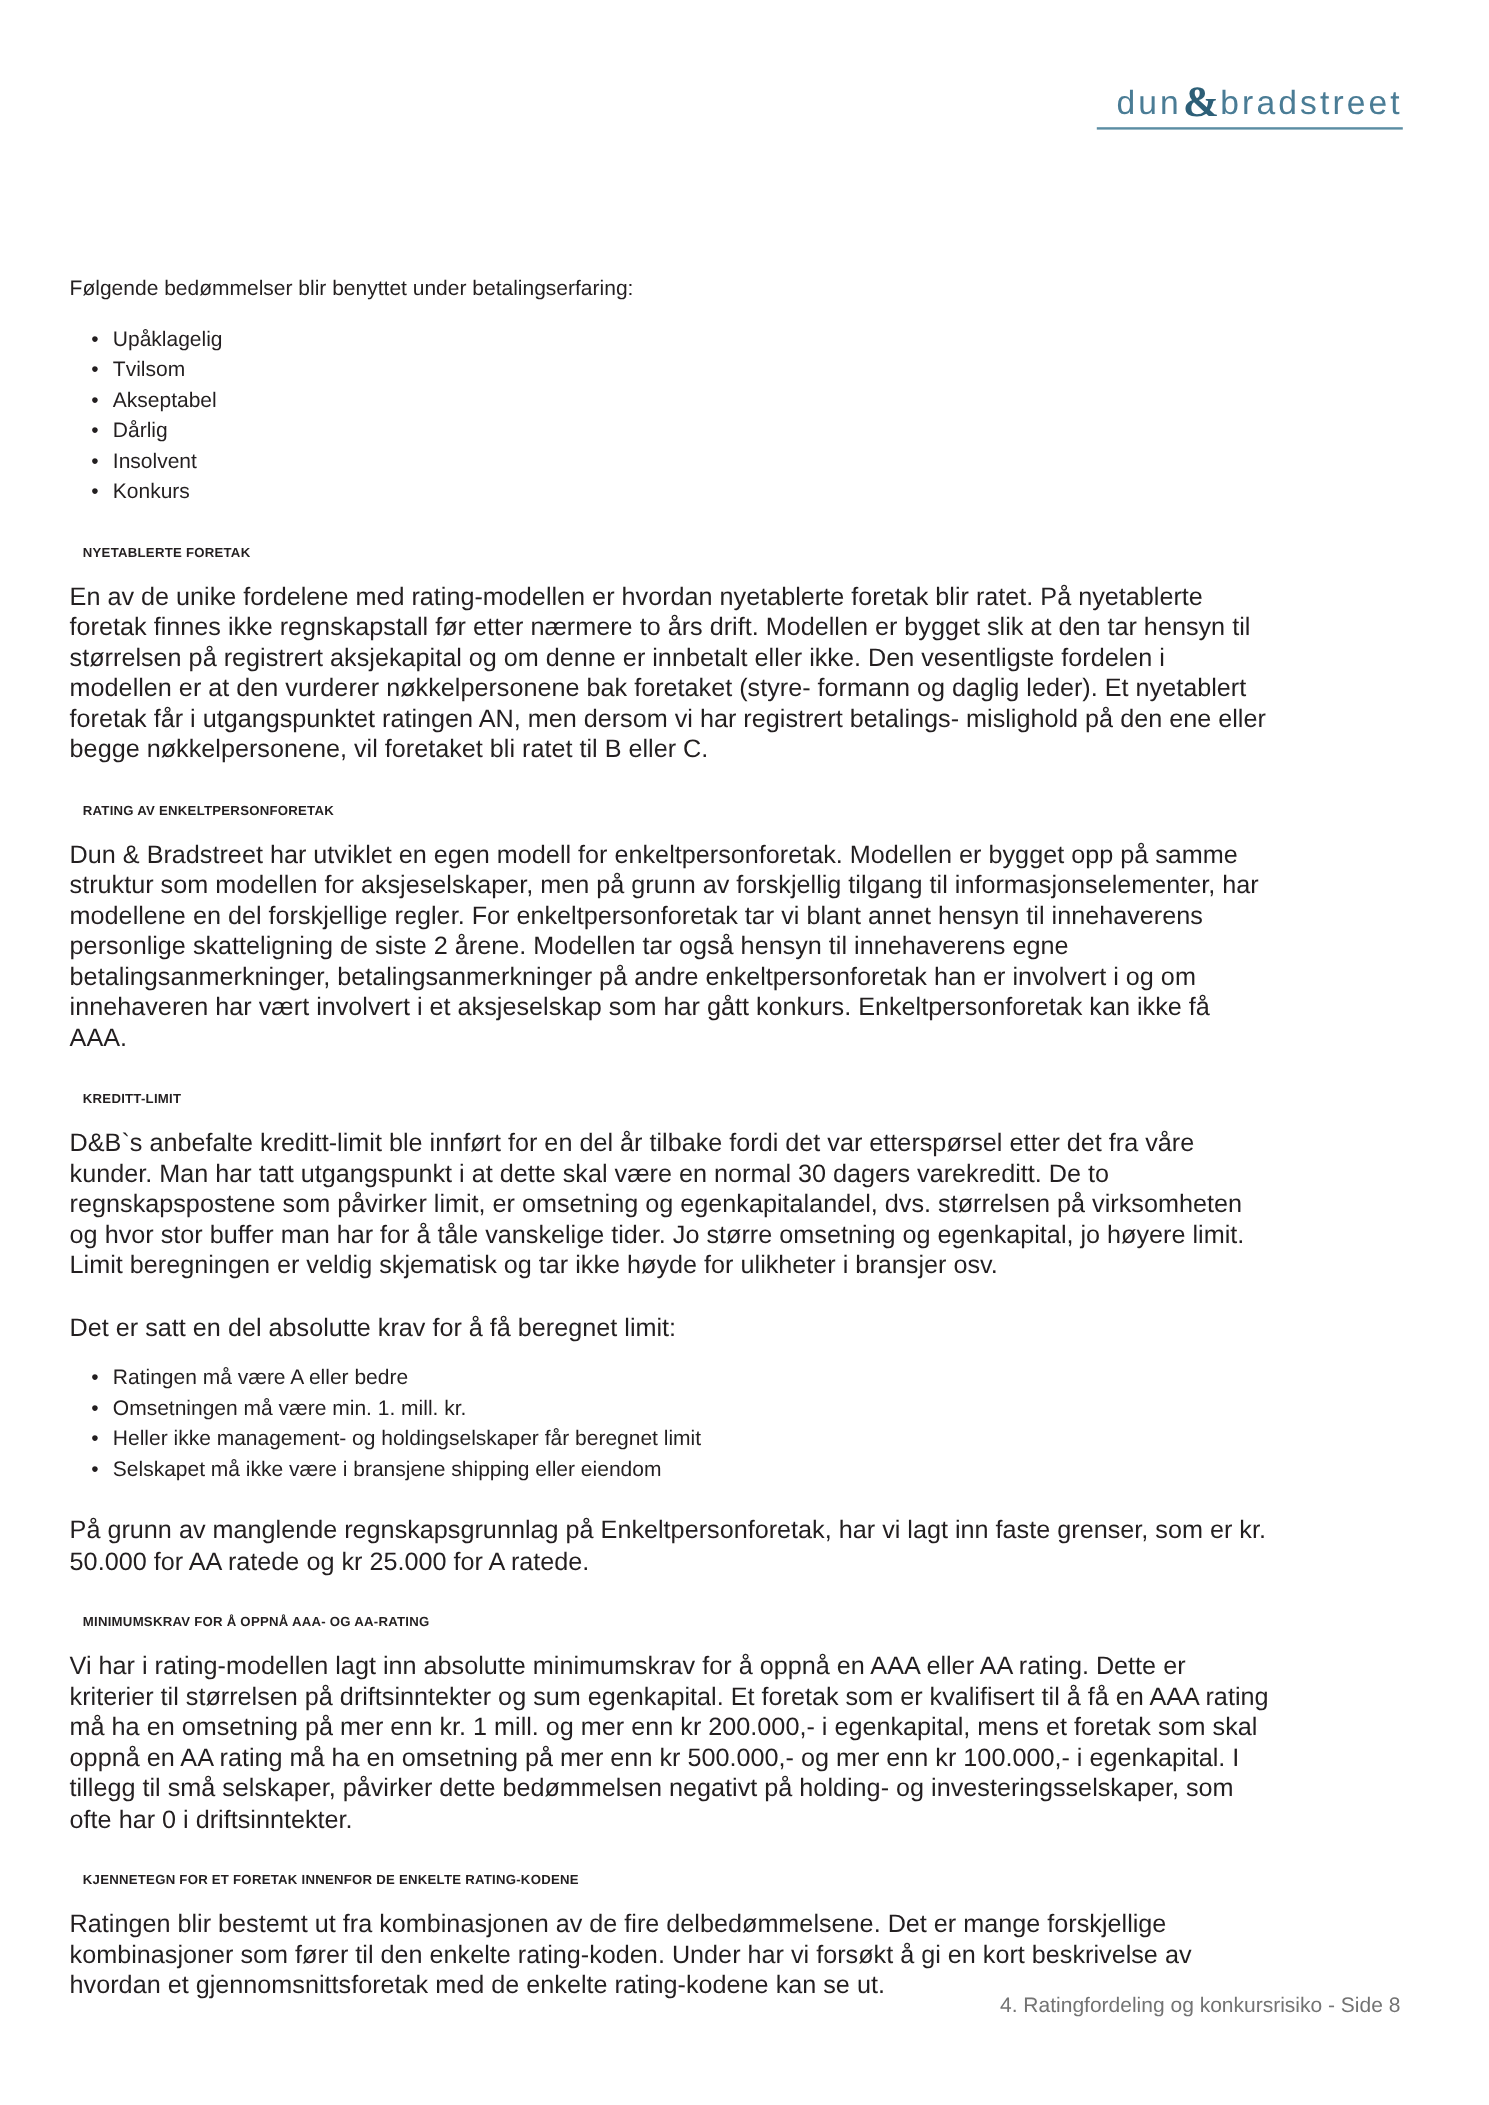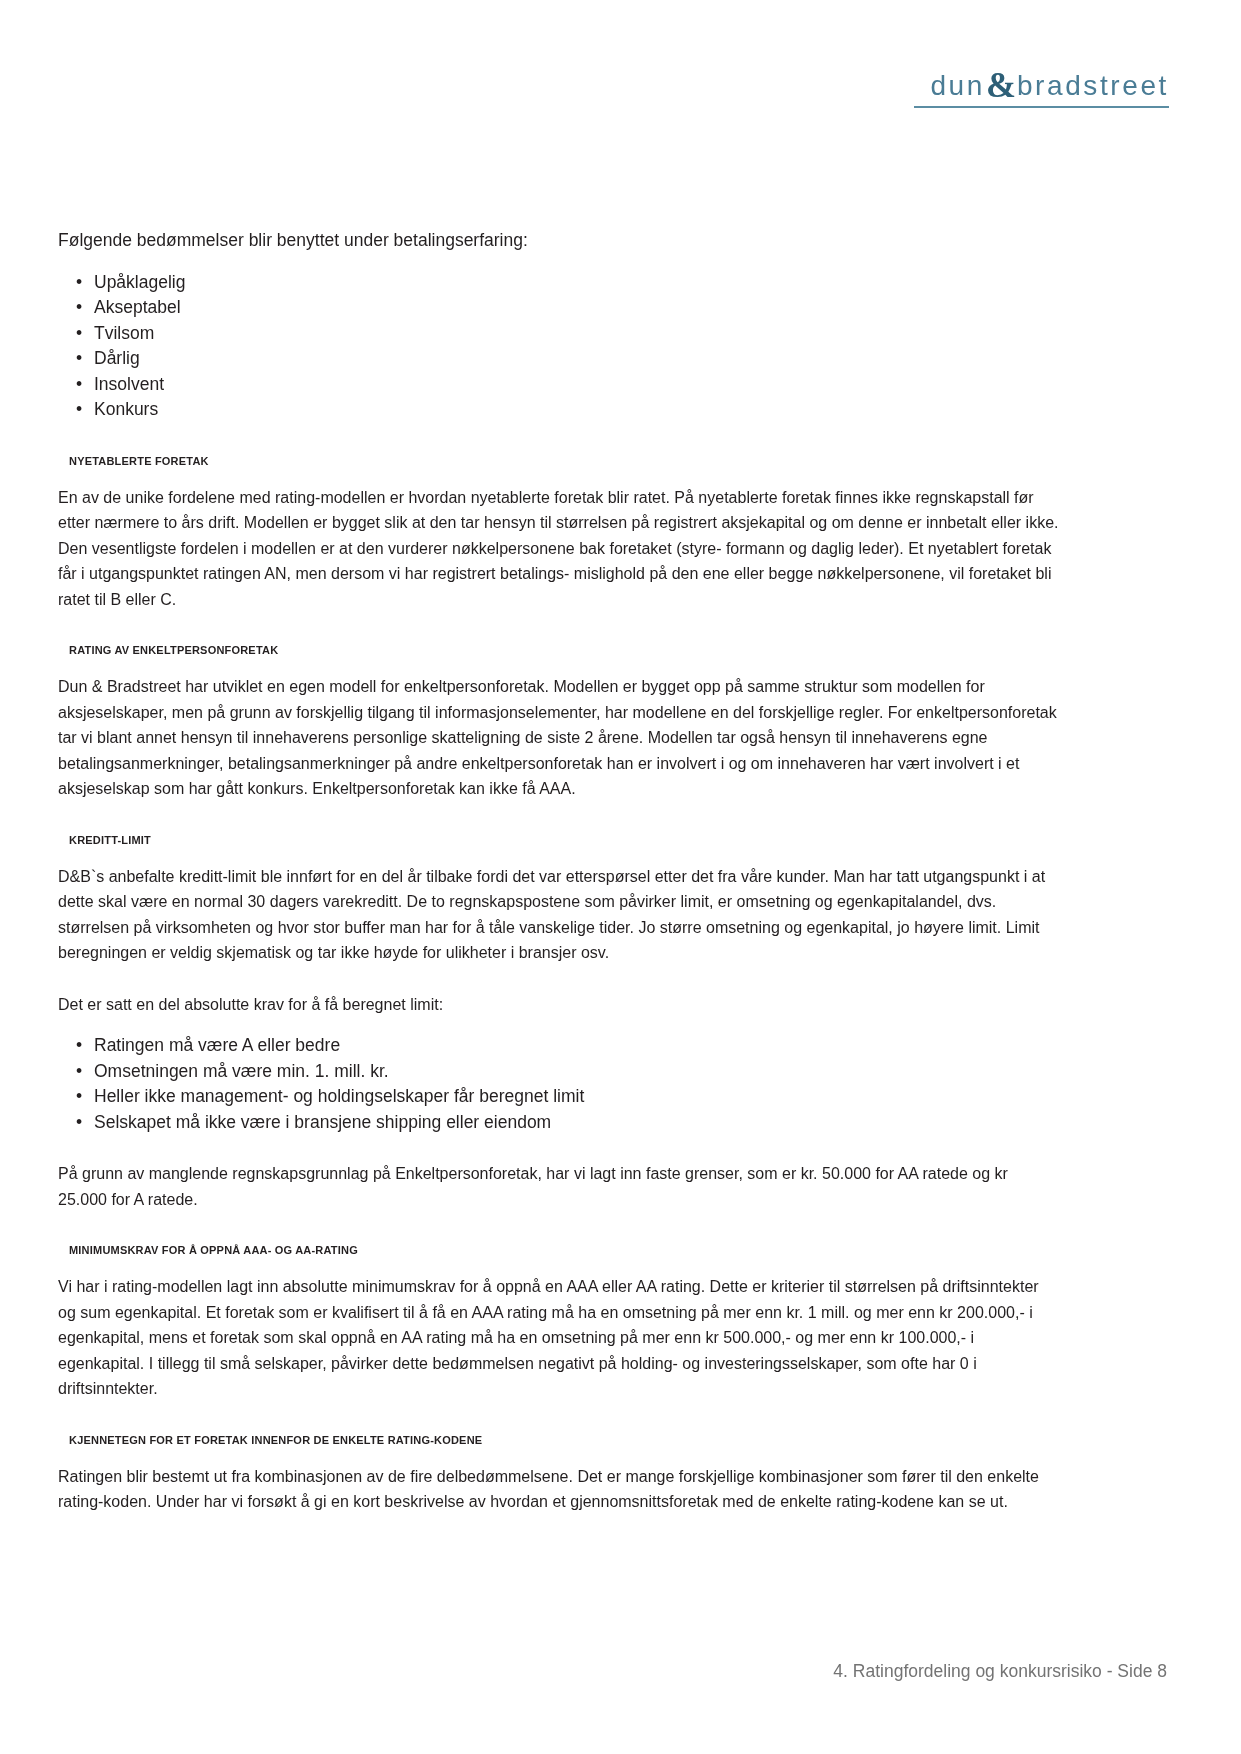--- a/index.html
+++ b/index.html
@@ -61,21 +61,21 @@
   .content {
     position: absolute;
     left: 58px;
     top: 228px;
     width: 1002px;
   }
   p, ul, li, h2 {
     margin: 0;
   }
   .para {
-    font-size: 16px;
+    font-size: 21px;
     line-height: 25.5px;
     color: #231f20;
     margin: 0;
   }
   .lead {
     font-size: 17.5px;
     line-height: 25.5px;
   }
   ul.bullets {
     list-style: none;
@@ -128,22 +128,22 @@
     <span class="logo-amp">&amp;</span>
     <span class="logo-word">bradstreet</span>
   </div>
   <div class="logo-rule"></div>
 
   <div class="content">
 
     <p class="para lead">Følgende bedømmelser blir benyttet under betalingserfaring:</p>
     <ul class="bullets">
       <li>Upåklagelig</li>
+      <li>Tvilsom</li>
       <li>Akseptabel</li>
-      <li>Tvilsom</li>
       <li>Dårlig</li>
       <li>Insolvent</li>
       <li>Konkurs</li>
     </ul>
 
     <div class="block">
       <h2 class="section-title">NYETABLERTE FORETAK</h2>
       <p class="para">En av de unike fordelene med rating-modellen er hvordan nyetablerte foretak blir ratet. På nyetablerte foretak finnes ikke regnskapstall før etter nærmere to års drift. Modellen er bygget slik at den tar hensyn til størrelsen på registrert aksjekapital og om denne er innbetalt eller ikke. Den vesentligste fordelen i modellen er at den vurderer nøkkelpersonene bak foretaket (styre- formann og daglig leder). Et nyetablert foretak får i utgangspunktet ratingen AN, men dersom vi har registrert betalings- mislighold på den ene eller begge nøkkelpersonene, vil foretaket bli ratet til B eller C.</p>
     </div>
 

